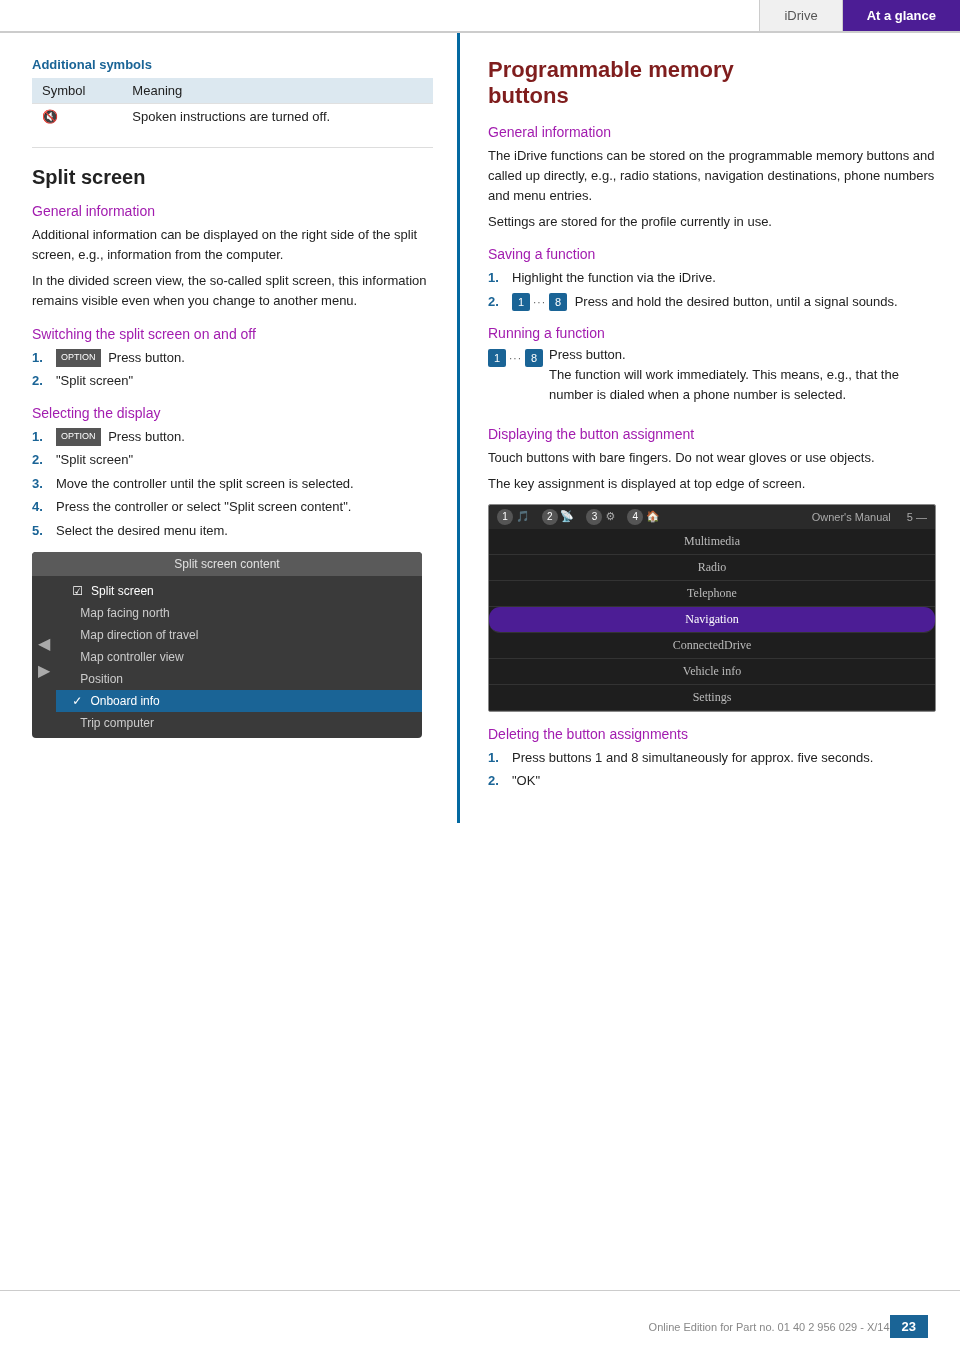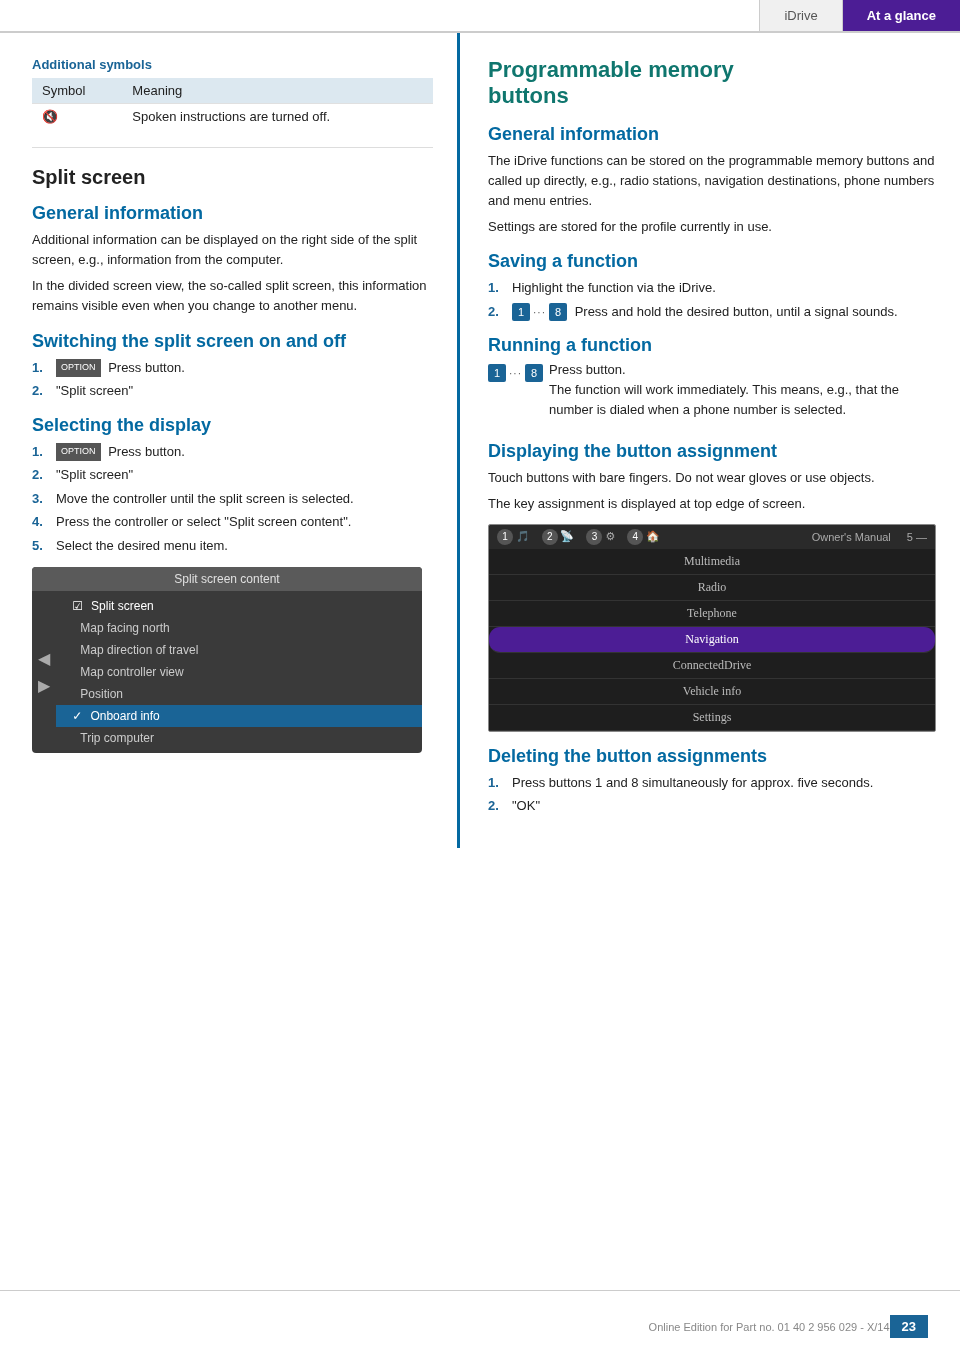--- a/index.html
+++ b/index.html
@@ -65,23 +65,23 @@
 
     
     .section-heading {
       font-size: 20px;
       font-weight: bold;
       color: #222;
       margin-bottom: 8px;
       margin-top: 18px;
     }
     .sub-heading {
-      font-size: 18px;
-      font-weight: bold;
-      color: #0369a1;
+      font-size: 14px;
+      font-weight: normal;
+      color: #a21caf;
       margin-bottom: 6px;
       margin-top: 14px;
     }
     .body-text {
       font-size: 13px;
       line-height: 1.55;
       color: #222;
       margin-bottom: 6px;
     }
 
@@ -186,21 +186,21 @@
       flex-direction: column;
       justify-content: center;
       padding: 0 6px;
       gap: 8px;
     }
 
     
     .prog-title {
       font-size: 22px;
       font-weight: bold;
-      color: #0f766e;
+      color: #7f1d1d;
       line-height: 1.2;
       margin-bottom: 10px;
     }
 
     
     .button-display {
       border: 1px solid #888;
       border-radius: 2px;
       overflow: hidden;
       margin-top: 10px;

